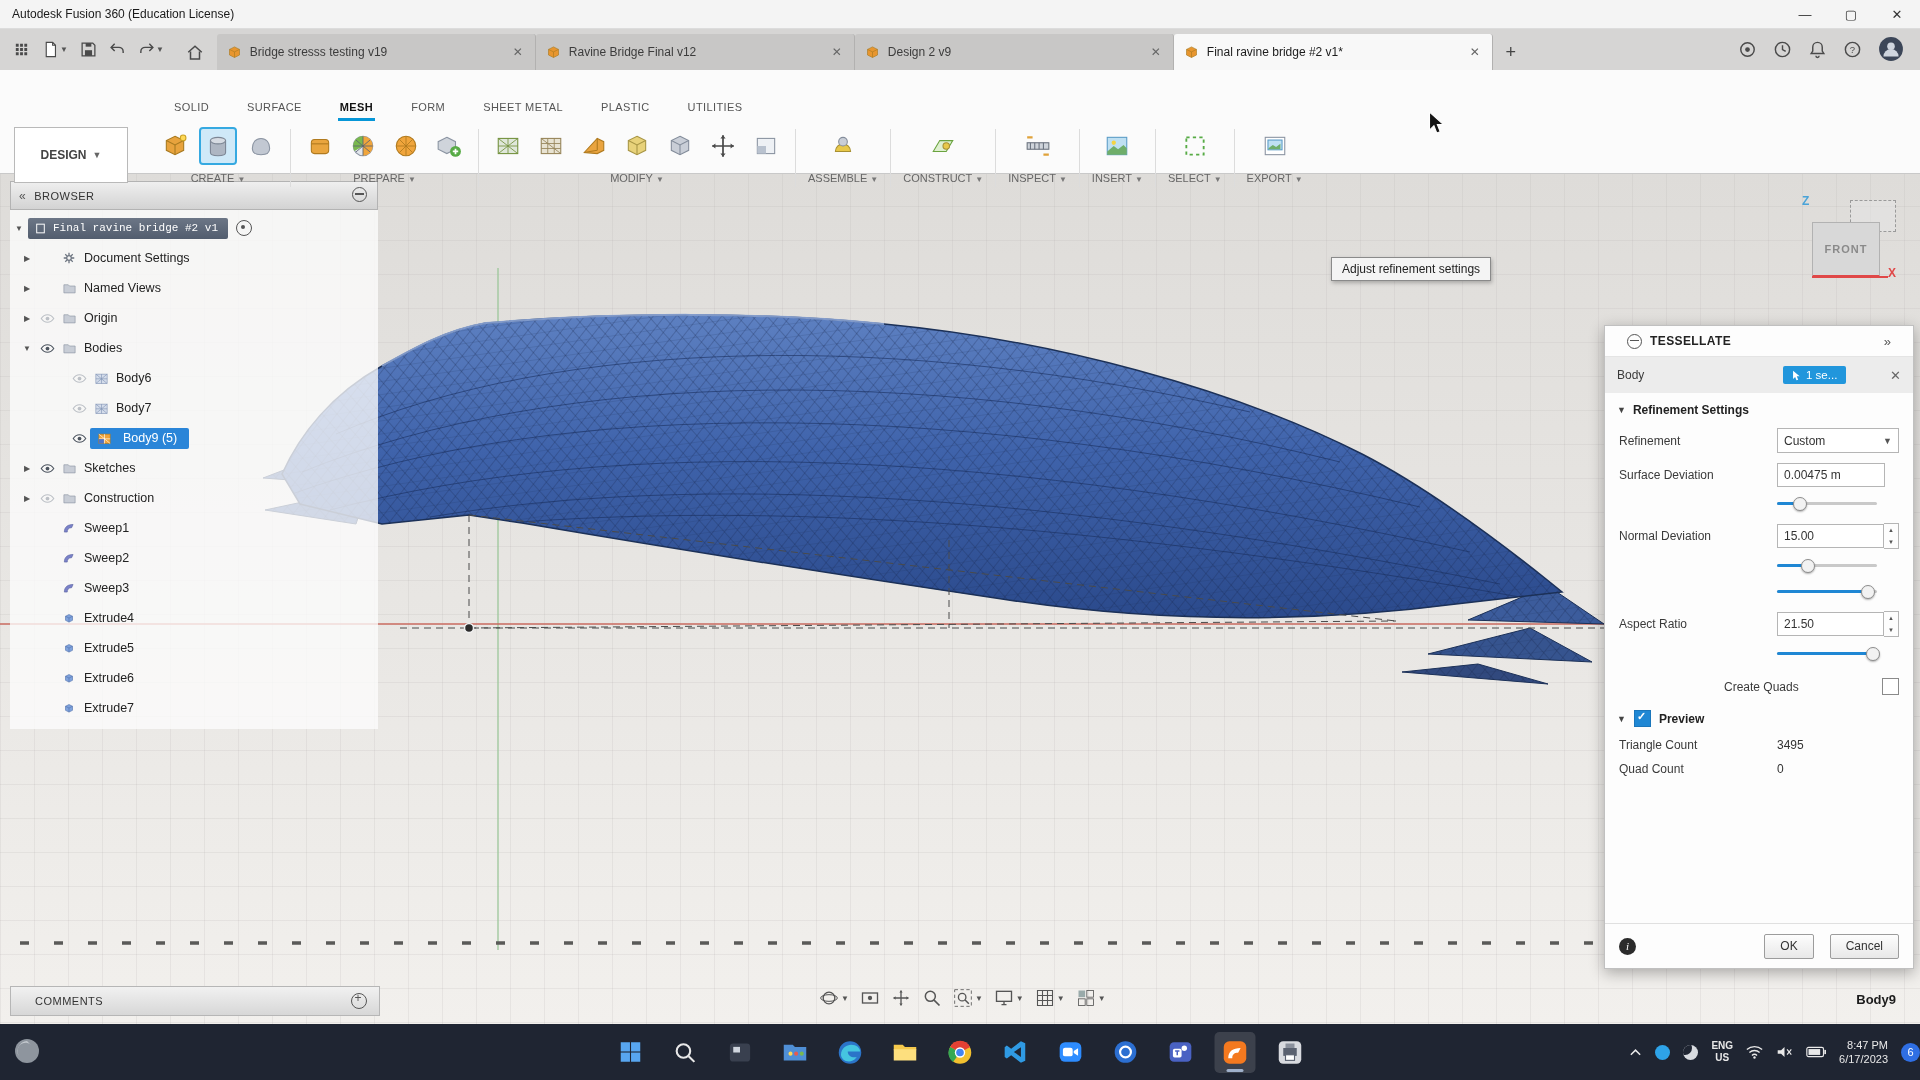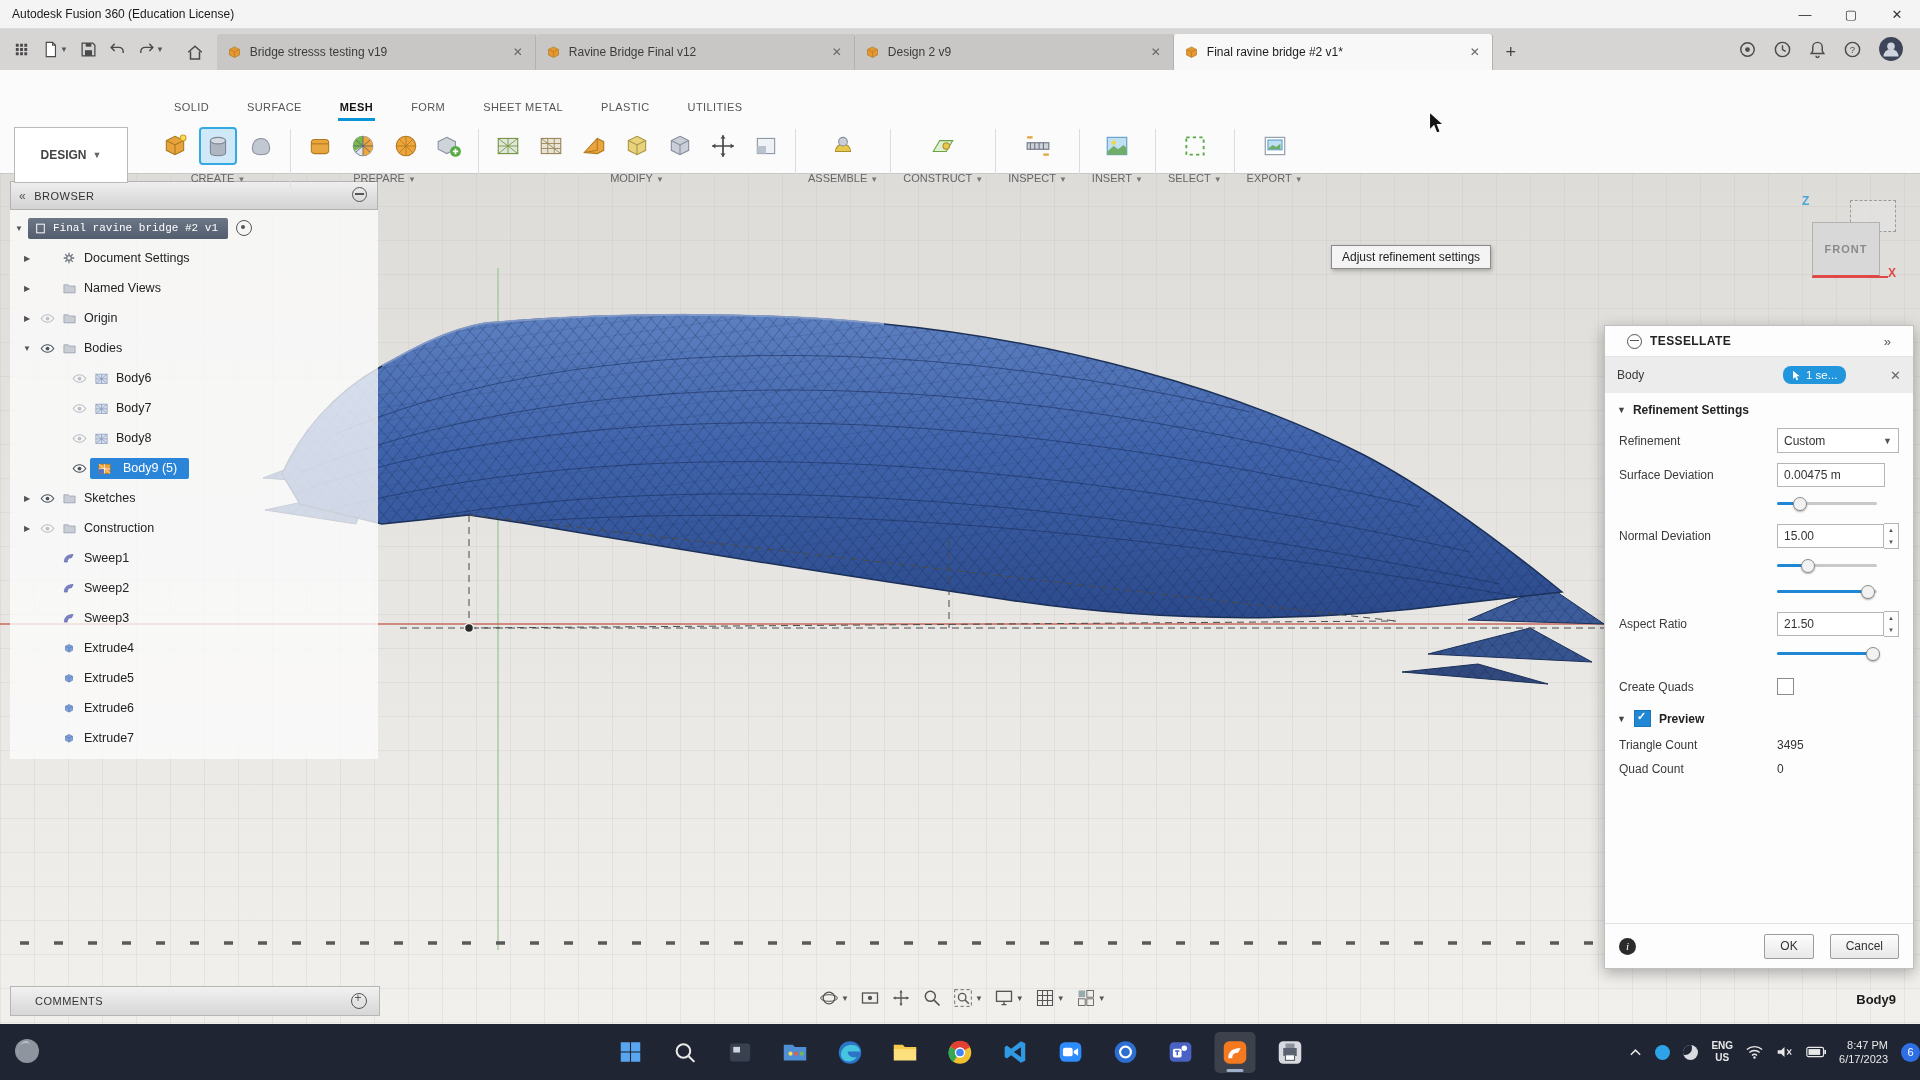--- a/index.html
+++ b/index.html
@@ -69,21 +69,21 @@
   .eyebox{width:22px;flex:none;display:flex;justify-content:center;}
   .ticn{width:22px;flex:none;display:flex;justify-content:center;}
   .tlabel{padding-left:4px;white-space:nowrap;}
   .root-band{display:flex;align-items:center;gap:6px;background:linear-gradient(#6c7686,#525d6e);
     color:#fff;font-size:11px;padding:4px 10px 4px 6px;border-radius:2px;font-family:Liberation Mono, monospace;}
   .radio{width:14px;height:14px;border:1.5px solid #555;border-radius:50%;margin-left:8px;position:relative;}
   .radio::after{content:"";position:absolute;left:3.5px;top:3.5px;width:4px;height:4px;border-radius:50%;background:#555;}
   .sel-band{display:flex;align-items:center;background:#2a85d8;color:#fff;padding:3px 12px 3px 3px;border-radius:2px;gap:4px;}
 
   
-  .tooltipbox{position:absolute;left:1331px;top:245px;background:#f4f4f4;border:1px solid #8a8a8a;
+  .tooltipbox{position:absolute;left:1331px;top:257px;background:#f4f4f4;border:1px solid #8a8a8a;
     font-size:12px;color:#222;padding:4px 10px;z-index:9;box-shadow:1px 2px 4px rgba(0,0,0,.25);}
 
   
   .viewcube{position:absolute;left:1806px;top:200px;z-index:5;width:110px;height:100px;}
   .vc-ghost{position:absolute;left:44px;top:0;width:44px;height:30px;border:1px dashed #9a9a9a;background:rgba(230,230,230,.5);}
   .vc-face{position:absolute;left:6px;top:22px;width:66px;height:52px;background:#d8d8d8;
     border:1px solid #b2b2b2;border-bottom:2px solid #e04848;display:flex;align-items:center;justify-content:center;
     font-size:11px;font-weight:bold;letter-spacing:1px;color:#8a8a8a;}
   .vc-z{position:absolute;left:-4px;top:-6px;color:#49a3d8;font-size:12px;font-weight:bold;}
   .vc-x{position:absolute;left:82px;top:66px;color:#e04848;font-size:12px;font-weight:bold;}
@@ -91,21 +91,21 @@
 
   
   .panel{position:absolute;left:1604px;top:325px;width:308px;height:642px;background:#fdfdfd;
     border:1px solid #c0c0c0;box-shadow:0 4px 14px rgba(0,0,0,.3);z-index:8;font-size:12px;color:#333;}
   .panel-header{height:30px;display:flex;align-items:center;gap:8px;padding:0 22px;border-bottom:1px solid #e4e4e4;}
   .ph-title{font-weight:bold;font-size:12px;color:#222;letter-spacing:.4px;}
   .ph-arr{margin-left:auto;color:#555;font-size:13px;}
   .body-row{height:36px;background:#ececec;display:flex;align-items:center;padding:0 12px;gap:8px;}
   .plbl{width:158px;flex:none;color:#3a3a3a;}
   .chip{display:inline-flex;align-items:center;gap:5px;background:#2196dc;color:#fff;font-size:11.5px;
-    padding:3px 9px;border-radius:8px;}
+    padding:3px 9px;border-radius:2px;}
   .xbtn{margin-left:auto;color:#666;font-size:13px;}
   .psection{display:flex;align-items:center;gap:7px;font-weight:bold;color:#222;padding:10px 12px 6px;}
   .tri{font-size:9px;color:#444;}
   .prow{display:flex;align-items:center;padding:5px 14px;}
   .pselect{display:inline-flex;align-items:center;justify-content:space-between;width:110px;height:23px;
     border:1px solid #b5b5b5;background:#fff;padding:0 6px;}
   .pselect .caret{font-size:9px;color:#555;}
   .pinput{display:inline-flex;align-items:center;width:94px;height:22px;border:1px solid #b5b5b5;
     background:#fff;padding:0 6px;}
   .spin{display:inline-flex;flex-direction:column;border:1px solid #b5b5b5;border-left:none;height:24px;width:14px;}
@@ -660,36 +660,20 @@
               <rect x="3" y="5" width="18" height="15" fill="#d4dcea" stroke="#8193b5"></rect>
               <path d="M3 12.5h18M12 5v15M3 5l18 15M21 5L3 20" stroke="#8193b5" fill="none"></path>
             </svg>
           </span>
           <span class="tlabel">Body7</span>
         </div>
         <div class="trow" style="padding-left: 40px;">
           <span class="arr"></span>
           <span class="eyebox">
             <svg viewBox="0 0 24 24" width="15" height="15">
-              <path d="M2 12s4-6 10-6 10 6 10 6-4 6-10 6-10-6-10-6z" fill="none" stroke="#bcc0c6" stroke-width="1.8"></path>
-              <circle cx="12" cy="12" r="3" fill="#bcc0c6"></circle>
-            </svg>
-          </span>
-          <span class="ticn">
-            <svg viewBox="0 0 24 24" width="15" height="15">
-              <rect x="3" y="5" width="18" height="15" fill="#d4dcea" stroke="#8193b5"></rect>
-              <path d="M3 12.5h18M12 5v15M3 5l18 15M21 5L3 20" stroke="#8193b5" fill="none"></path>
-            </svg>
-          </span>
-          <span class="tlabel">Body8</span>
-        </div>
-        <div class="trow" style="padding-left: 40px;">
-          <span class="arr"></span>
-          <span class="eyebox">
-            <svg viewBox="0 0 24 24" width="15" height="15">
               <path d="M2 12s4-6 10-6 10 6 10 6-4 6-10 6-10-6-10-6z" fill="none" stroke="#4c545f" stroke-width="1.8"></path>
               <circle cx="12" cy="12" r="3" fill="#4c545f"></circle>
             </svg>
           </span>
           <span class="sel-band">
             <span class="ticn">
               <svg viewBox="0 0 24 24" width="15" height="15">
                 <rect x="3" y="5" width="18" height="15" fill="#efa33b" stroke="#b07a1e"></rect>
                 <path d="M3 12.5h18M12 5v15M3 5l18 15" stroke="#fff" fill="none"></path>
                 <rect x="3" y="13" width="8" height="7" fill="#4f74c9"></rect>
@@ -883,21 +867,21 @@
           <span>▲</span>
           <span>▼</span>
         </span>
     </div>
     <div class="sliderrow">
         <div class="sl">
           <div class="sl-fill" style="width: 95%;"></div>
           <div class="sl-h" style="left: calc(95% - 6px);"></div>
         </div>
       </div>
-    <div class="prow" style="padding-top:10px;">
+    <div class="prow" style="padding-top:10px;justify-content:flex-end;">
       <span class="plbl">Create Quads</span>
       <span class="cb" id="cb-quads"></span>
     </div>
     <div class="prev-row">
       <span class="tri">▼</span>
       <span class="cb checked" id="cb-preview"></span>
       <span>Preview</span>
     </div>
     <div class="prow">
       <span class="plbl">Triangle Count</span>

